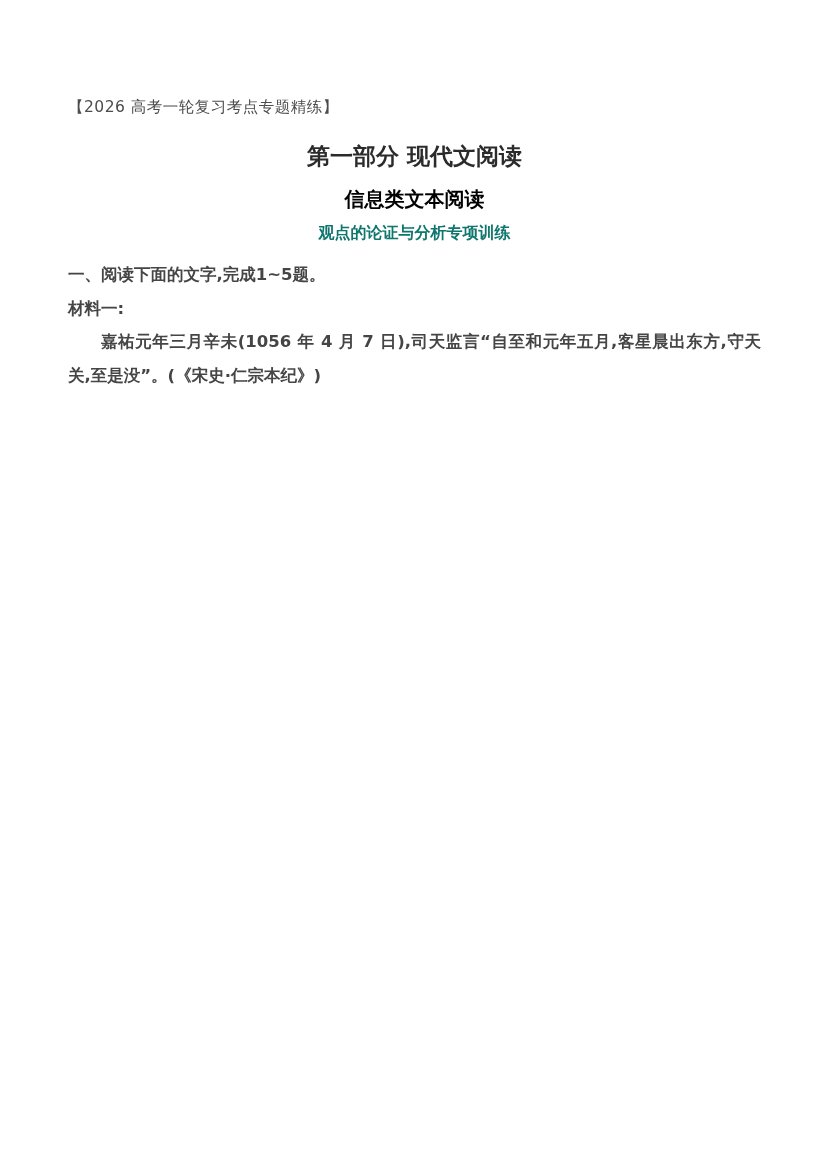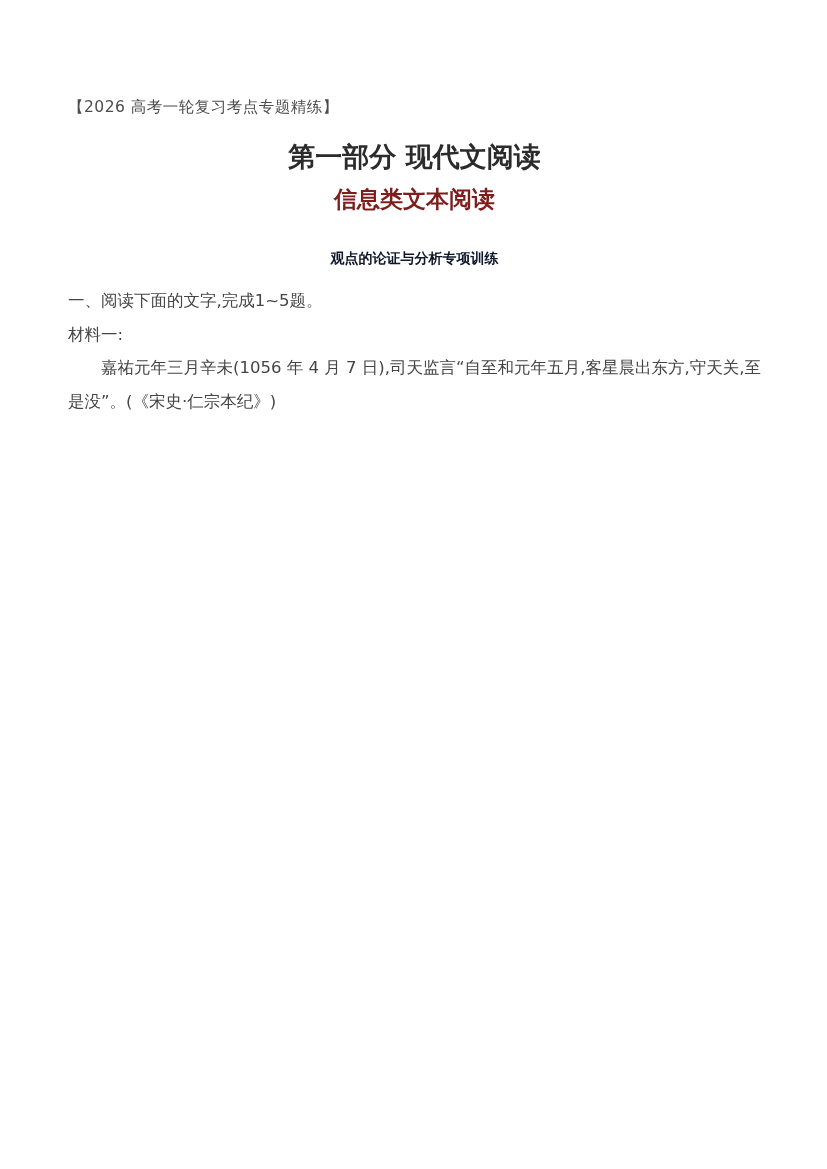--- a/index.html
+++ b/index.html
@@ -22,43 +22,44 @@
   }
   .header-tag {
     font-size: 15.5px;
     line-height: 21px;
     color: #4c4c4c;
     letter-spacing: 0.5px;
   }
   .title-part {
     margin: 25px 0 0 0;
     text-align: center;
-    font-size: 27px;
+    font-size: 23px;
     line-height: 27px;
     font-weight: bold;
     color: #2b2b2b;
   }
   .title-section {
     margin: 17px 0 0 0;
     text-align: center;
-    font-size: 23px;
+    font-size: 20px;
     line-height: 25px;
     font-weight: bold;
-    color: #7f1d1d;
+    color: #000000;
   }
   .title-topic {
-    margin: 34px 0 0 0;
+    margin: 8px 0 0 0;
     text-align: center;
-    font-size: 14px;
+    font-size: 16px;
     line-height: 25px;
     font-weight: bold;
-    color: #0f172a;
+    color: #0f766e;
   }
   .bodytext {
     margin-top: 13px;
+    font-weight: bold;
   }
   .bodytext p {
     margin: 0;
     font-size: 16.5px;
     line-height: 33.5px;
     text-align: justify;
     color: #454545;
   }
   .para {
     text-indent: 2em;

